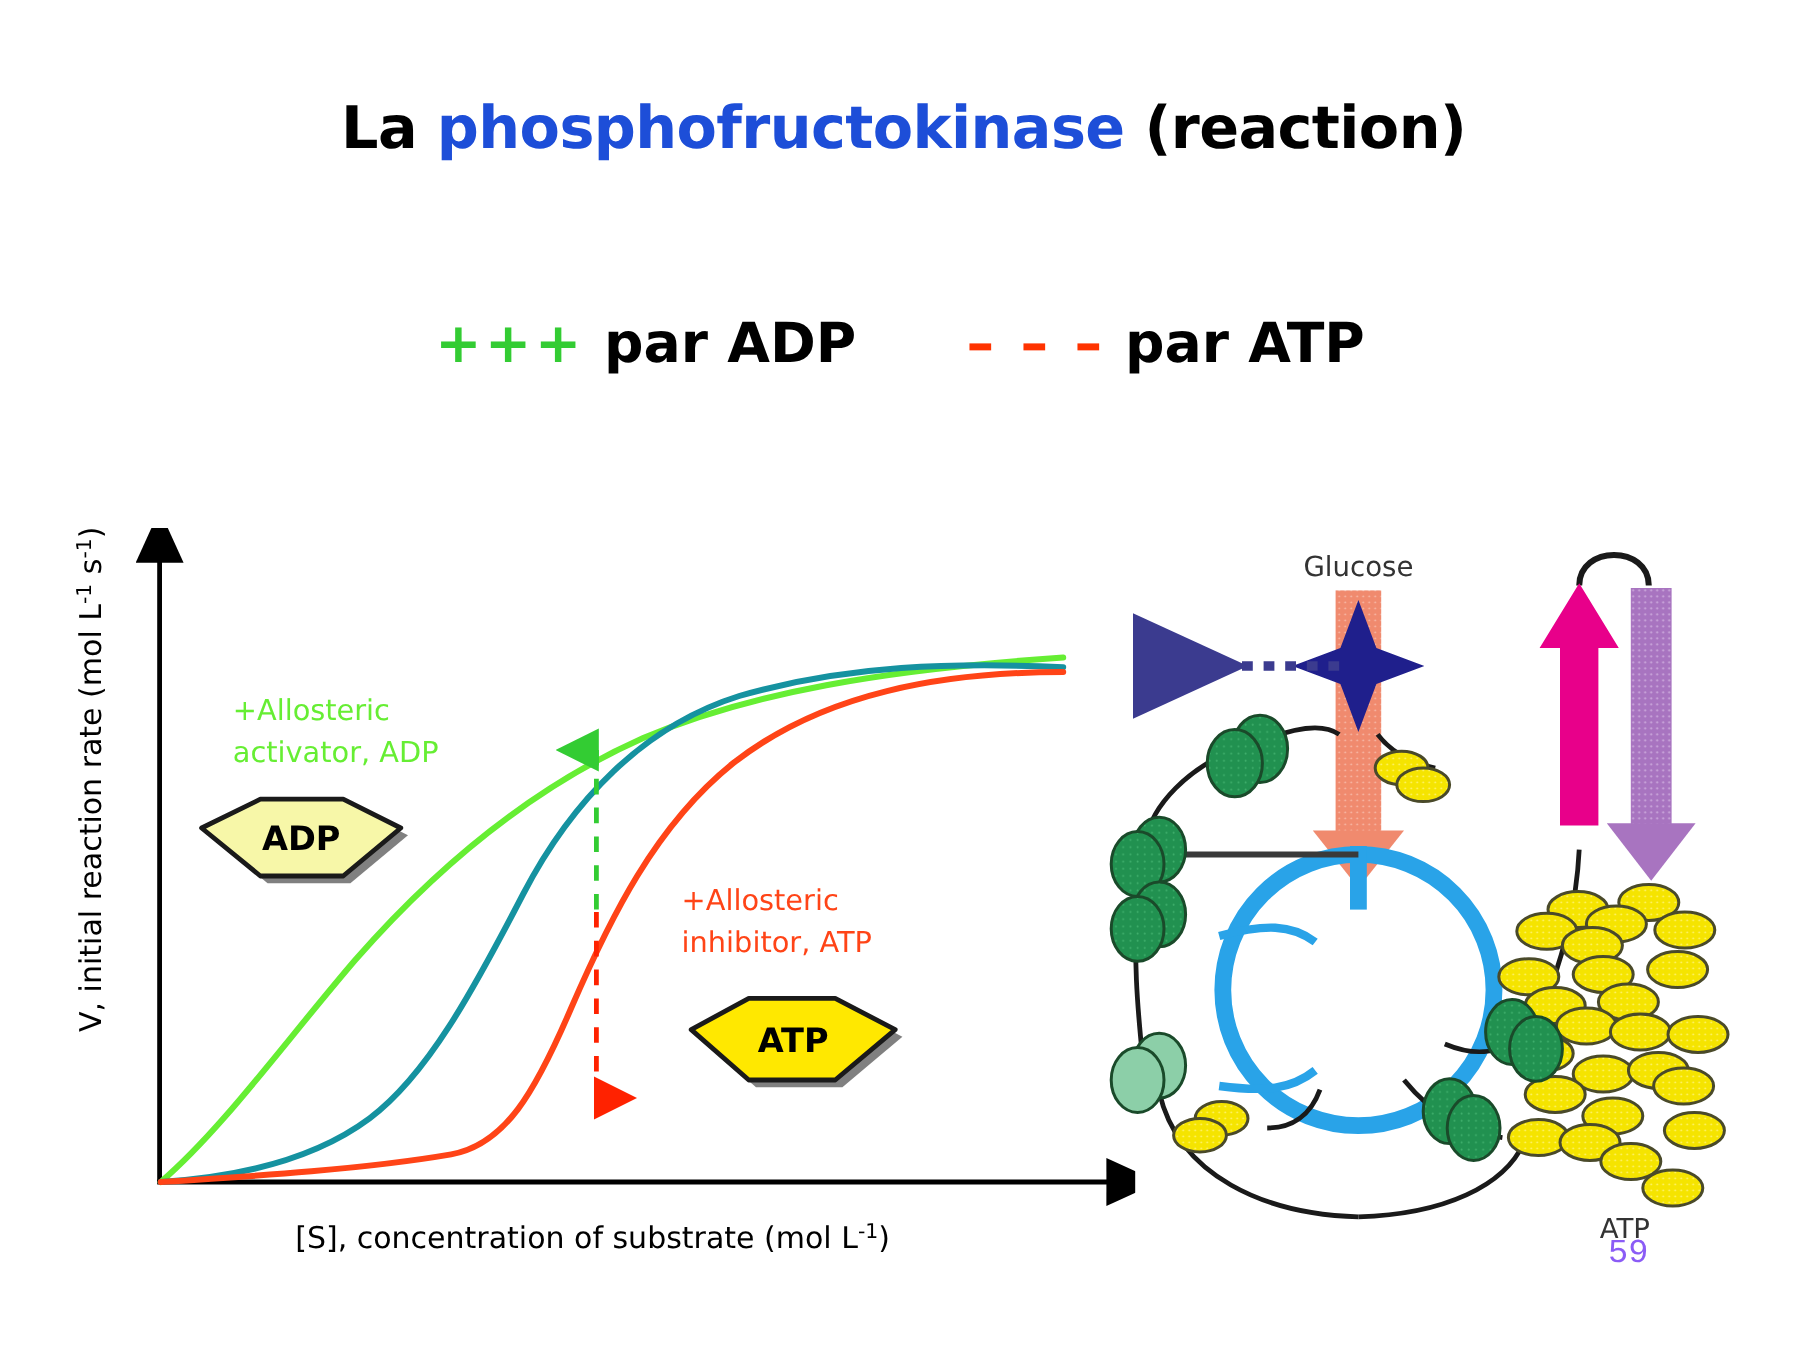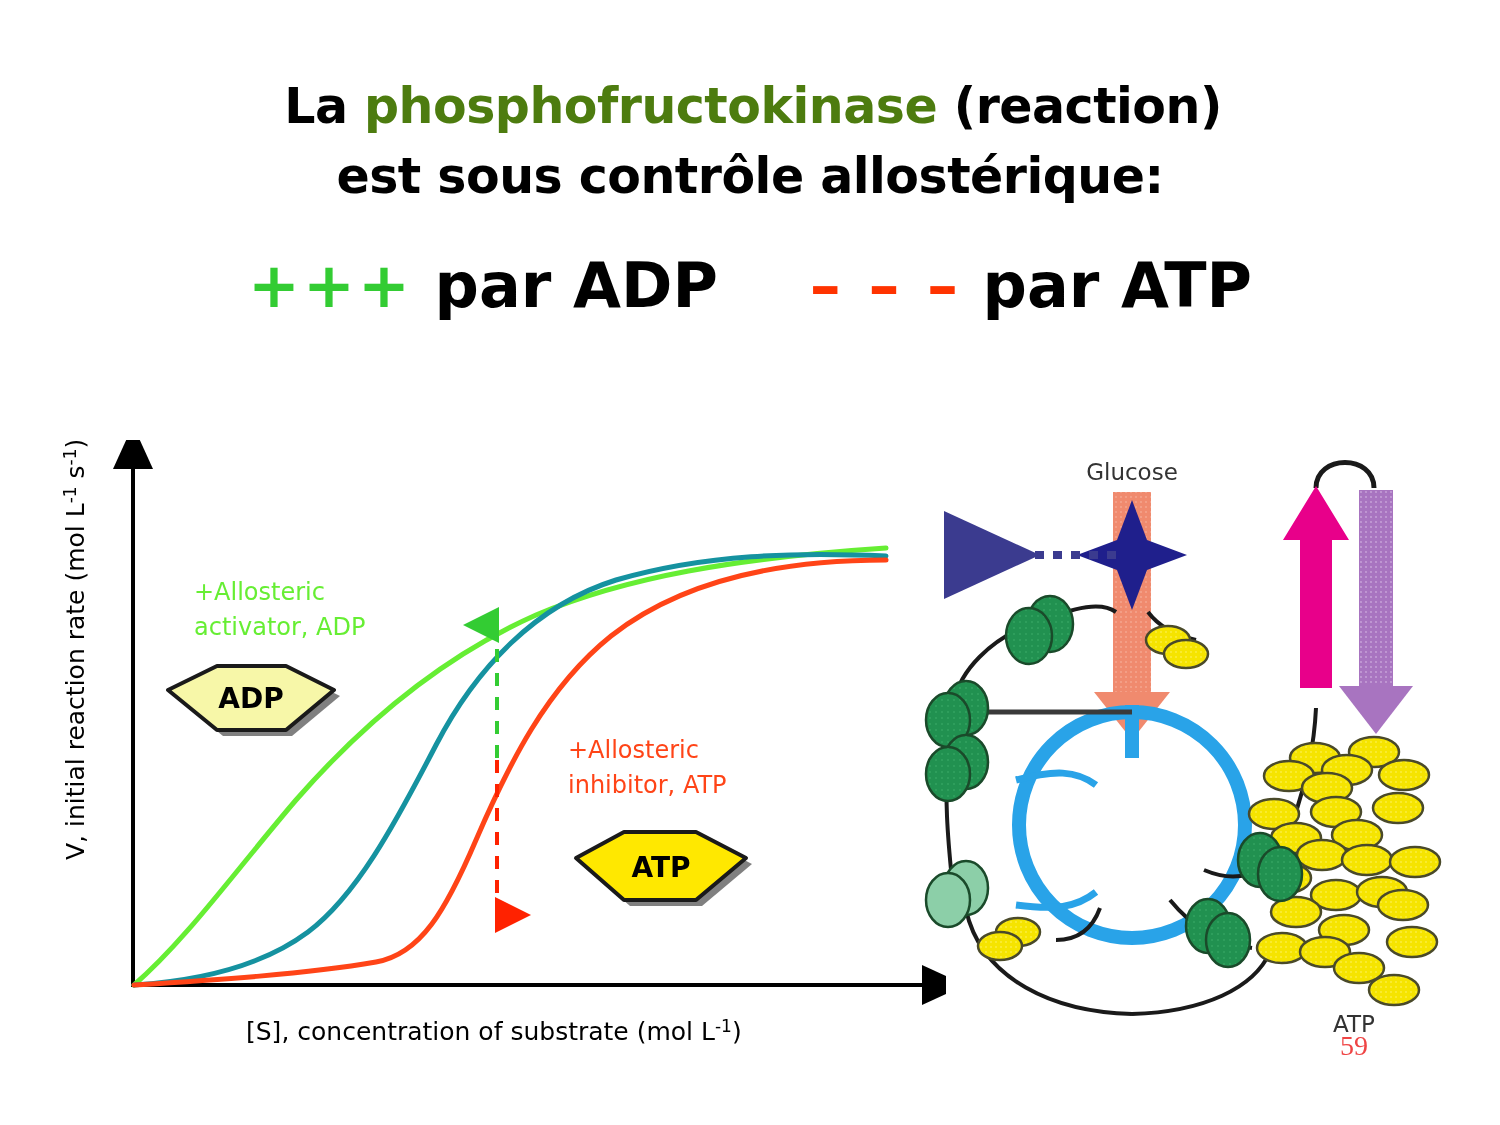--- a/index.html
+++ b/index.html
@@ -29,47 +29,47 @@
   .title-line {
     font-family: "DejaVu Sans", sans-serif;
     font-weight: bold;
     font-size: 49px;
     line-height: 70px;
     color: #000000;
     letter-spacing: -0.5px;
     white-space: nowrap;
   }
   .title-line.l1 { padding-left: 6px; }
-  .hl-blue { color: #4d7c0f; }
+  .hl-blue { color: #1d4ed8; }
 
   .subtitle-row {
     position: absolute;
     left: 0;
     top: 258px;
     width: 1500px;
     text-align: center;
     font-family: "DejaVu Sans", sans-serif;
     font-weight: bold;
-    font-size: 62px;
+    font-size: 46px;
     line-height: 56px;
     color: #000000;
     white-space: nowrap;
   }
   .sign-plus { color: #33CC33; letter-spacing: 3px; }
   .sign-minus { color: #FF3300; letter-spacing: 3px; }
   .sub-gap { display: inline-block; width: 92px; }
 
   
   .page-num {
     position: absolute;
     left: 1340px;
     top: 1030px;
-    font-family: Liberation Serif, serif;
+    font-family: Liberation Mono, monospace;
     font-size: 28px;
-    color: #ef4444;
+    color: #8b5cf6;
   }
 
   
   #chart-area {
     position: absolute;
     left: 46px;
     top: 440px;
     width: 900px;
     height: 620px;
   }
@@ -108,21 +108,20 @@
     fill: #333333;
   }
 </style>
 </head>
 <body>
 
 <div id="slide">
 
   <div class="title-block">
     <div class="title-line l1"><span>La </span><span class="hl-blue">phosphofructokinase</span><span> (reaction)</span></div>
-    <div class="title-line">est sous contrôle allostérique:</div>
   </div>
 
   <div class="subtitle-row"><span class="sign-plus">+++</span><span> par ADP</span><span class="sub-gap"></span><span class="sign-minus">– – –</span><span> par ATP</span></div>
 
   <div id="chart-area">
     <svg id="chart-svg" width="900" height="620" viewBox="0 0 900 620" xmlns="http://www.w3.org/2000/svg">
       <defs>
         <marker id="axarrow" markerWidth="12" markerHeight="12" refX="1" refY="5" orient="auto">
           <path d="M0,0 L11,5 L0,10 Z" fill="#000000"></path>
         </marker>

